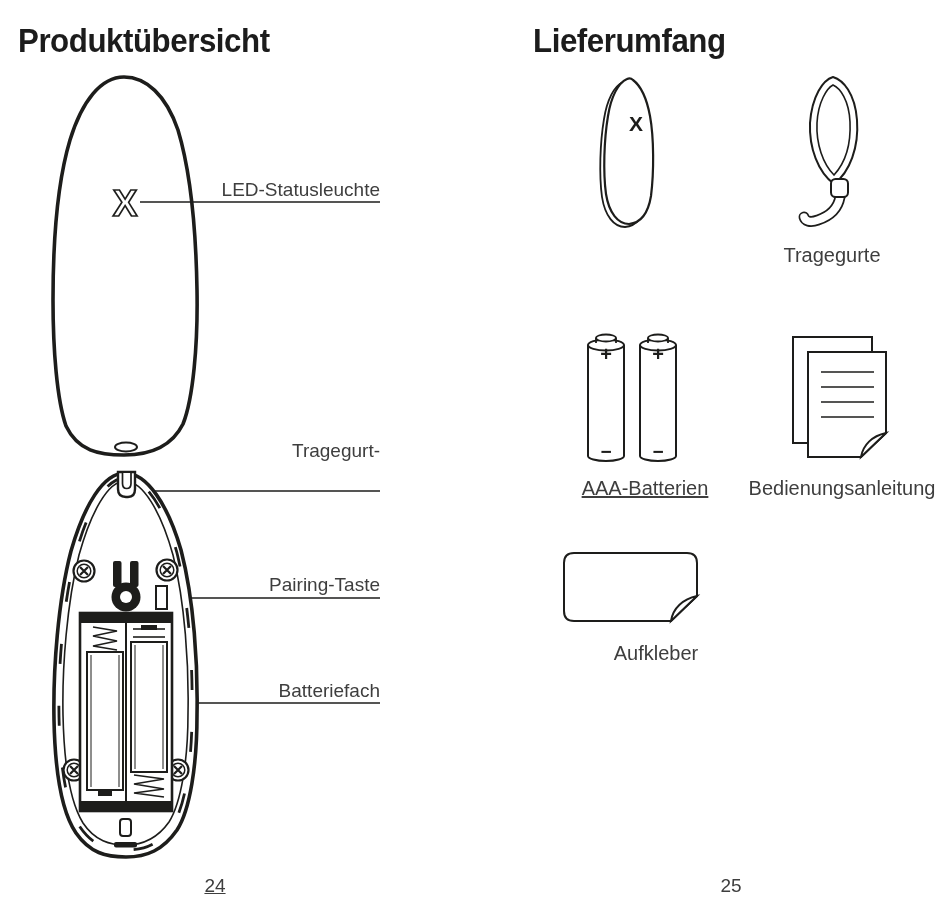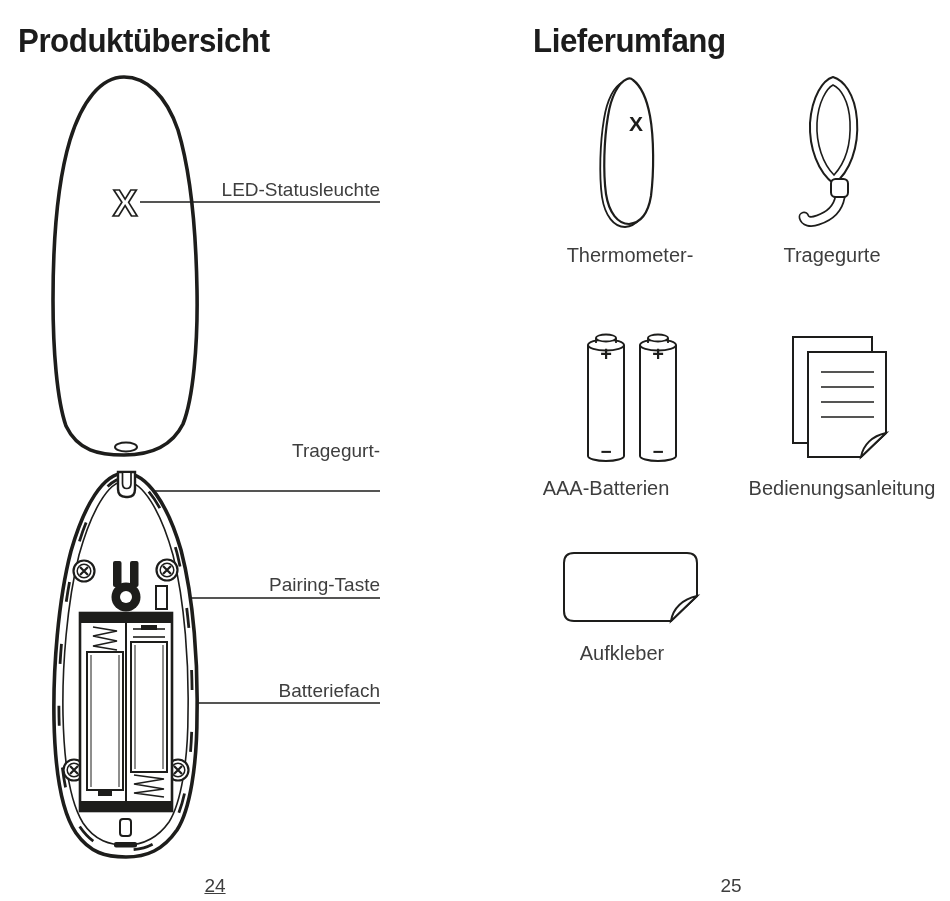--- a/index.html
+++ b/index.html
@@ -197,22 +197,21 @@
   <div class="heading" style="left:533px; top:21px;">Lieferumfang</div>
 
   <div class="callout" style="top:177px;">LED-Statusleuchte</div>
   <div class="callout" style="top:438px;">
     <div>Tragegurt-</div>
   </div>
   <div class="callout" style="top:572px;">Pairing-Taste</div>
   <div class="callout" style="top:678px;">Batteriefach</div>
 
   <div class="caption" style="left:540px; top:241px; width:180px;">
-    <div>Thermometer-</div>
   </div>
   <div class="caption" style="left:742px; top:241px; width:180px;text-align:center;">Tragegurte</div>
-  <div class="caption" style="left:516px; top:474px; width:180px;">AAA-Batterien</div>
+  <div class="caption" style="left:555px; top:474px; width:180px;text-decoration:underline;">AAA-Batterien</div>
   <div class="caption" style="left:712px; top:474px; width:260px;">Bedienungsanleitung</div>
-  <div class="caption" style="left:532px; top:639px; width:180px;">Aufkleber</div>
+  <div class="caption" style="left:566px; top:639px; width:180px;">Aufkleber</div>
 
   <div class="pagenum" style="left:185px; top:875px;text-decoration:underline;">24</div>
   <div class="pagenum" style="left:701px; top:875px;">25</div>
 </div>
 
 </body></html>

